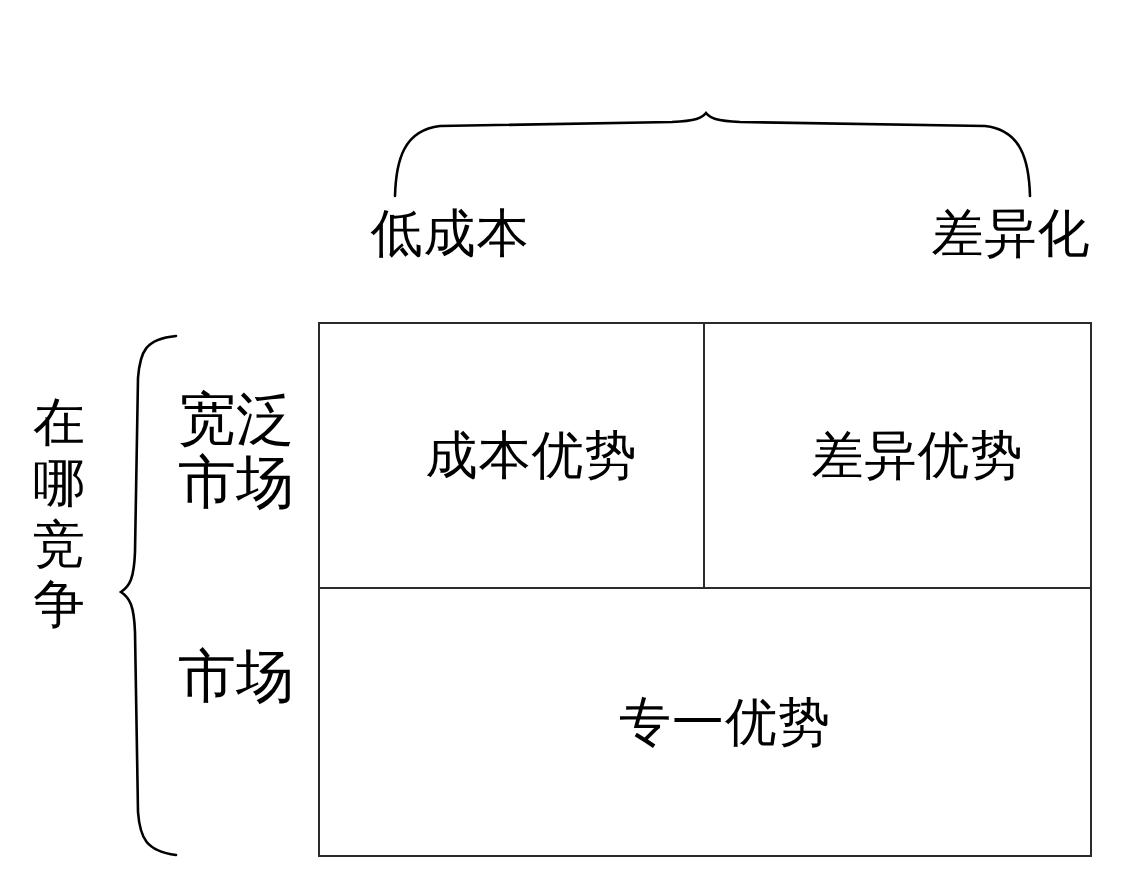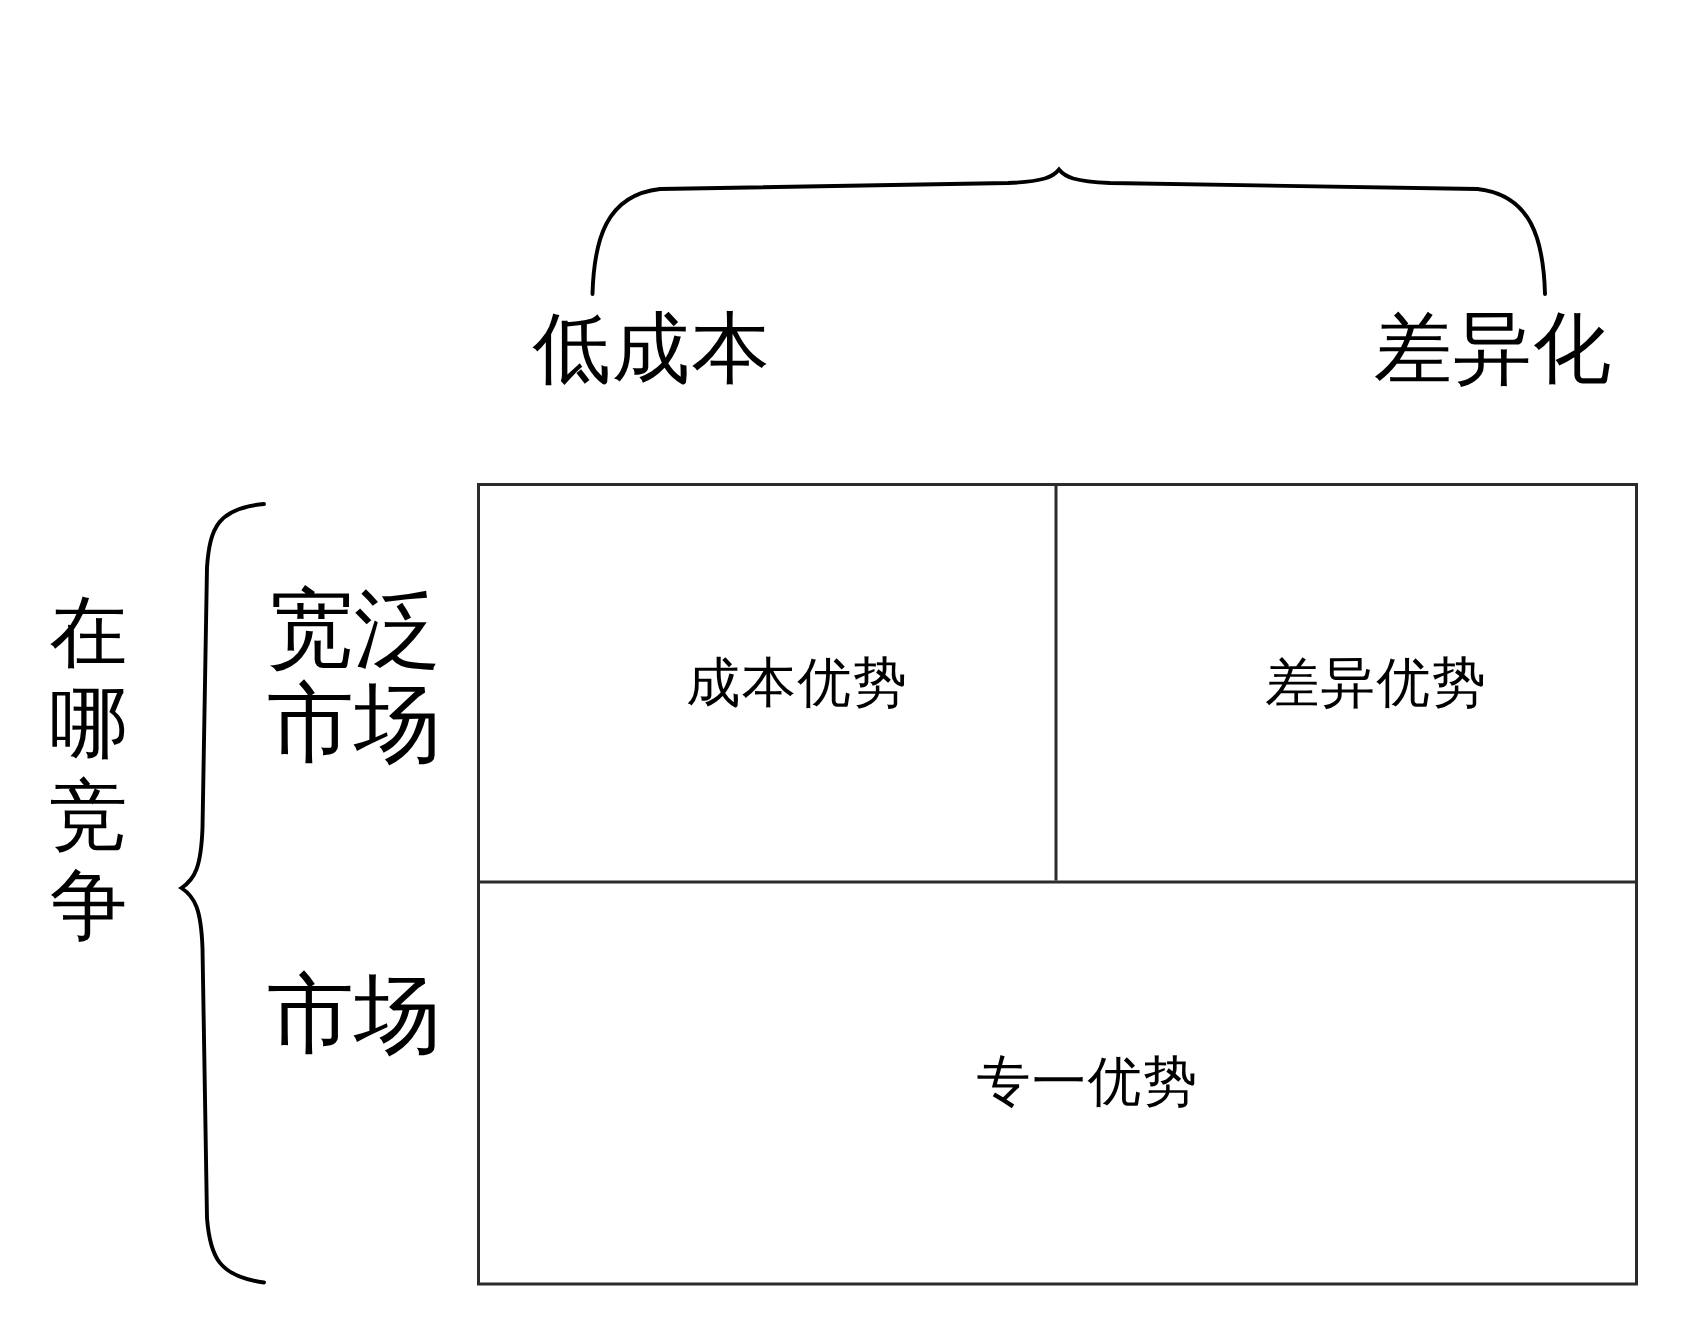--- a/index.html
+++ b/index.html
@@ -37,21 +37,21 @@
   }
 
   
   .col-header {
     position: absolute;
     top: 206px;
     font-size: 52px;
     line-height: 1.05;
     letter-spacing: 1px;
     white-space: nowrap;
-    text-align: left;
+    text-align: center;
   }
   .col-header.left  { left: 355px; width: 190px; }
   .col-header.right { left: 916px; width: 190px; }
 
   
   .brace-svg {
     position: absolute;
     overflow: visible;
   }
   .brace-svg path {
@@ -114,21 +114,21 @@
   }
   .matrix-row.bottom {
     top: 265px;
     height: 266px;
   }
   .cell {
     flex: 1 1 50%;
     display: flex;
     align-items: center;
     justify-content: center;
-    font-size: 36px;
+    font-size: 52px;
     line-height: 1.05;
     letter-spacing: 1px;
     white-space: nowrap;
     box-sizing: border-box;
     margin-left: 40px;
   }
   .cell.divided-right {
     border-right: 2px solid #2b2b2b;
   }
   .cell.full {

